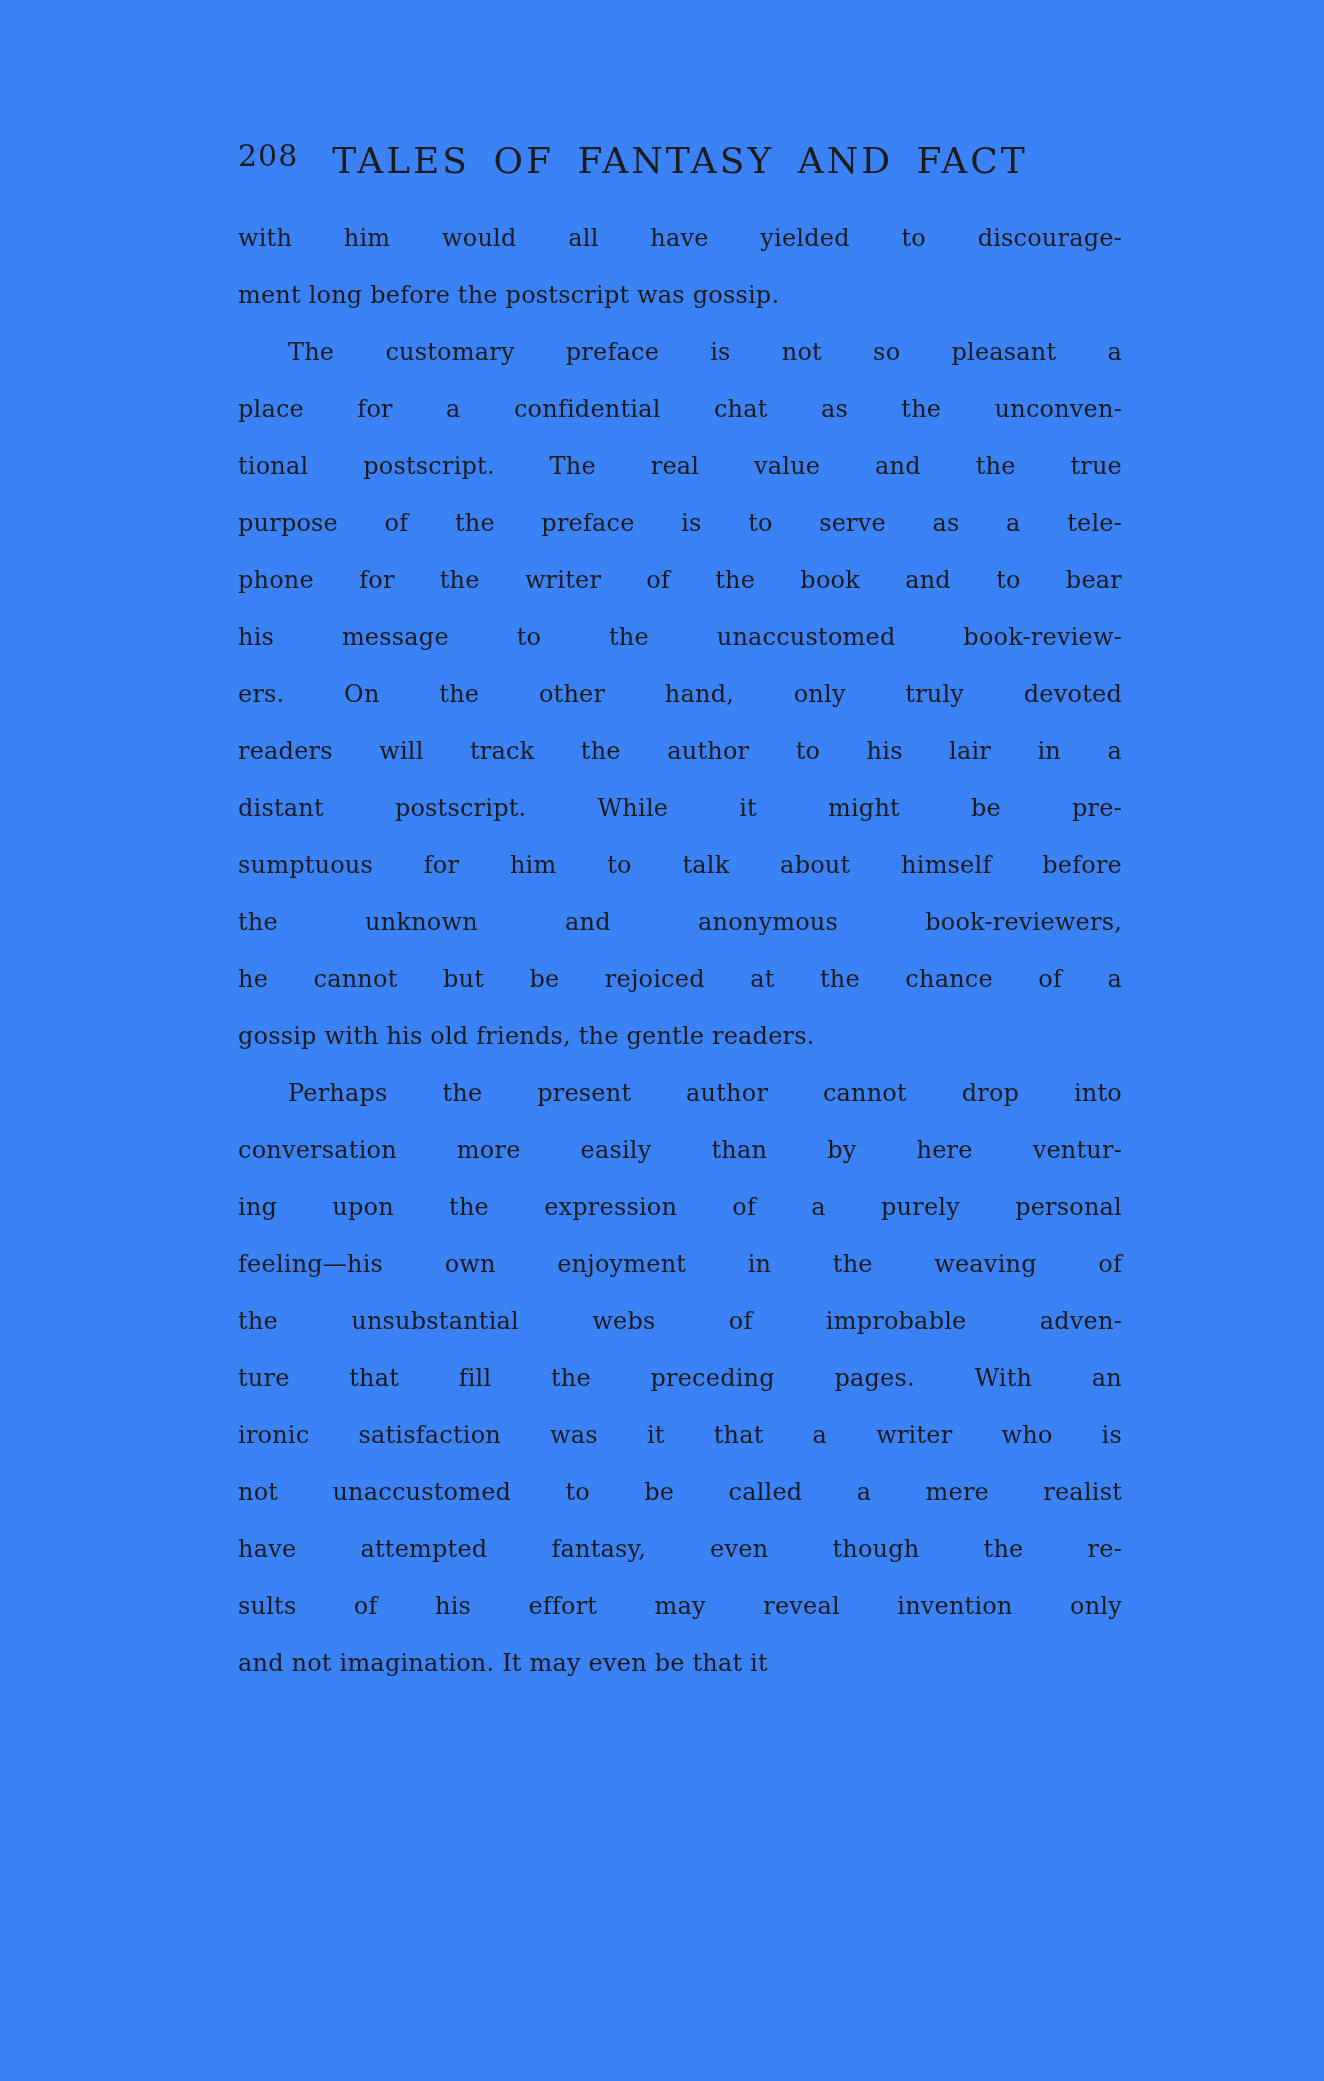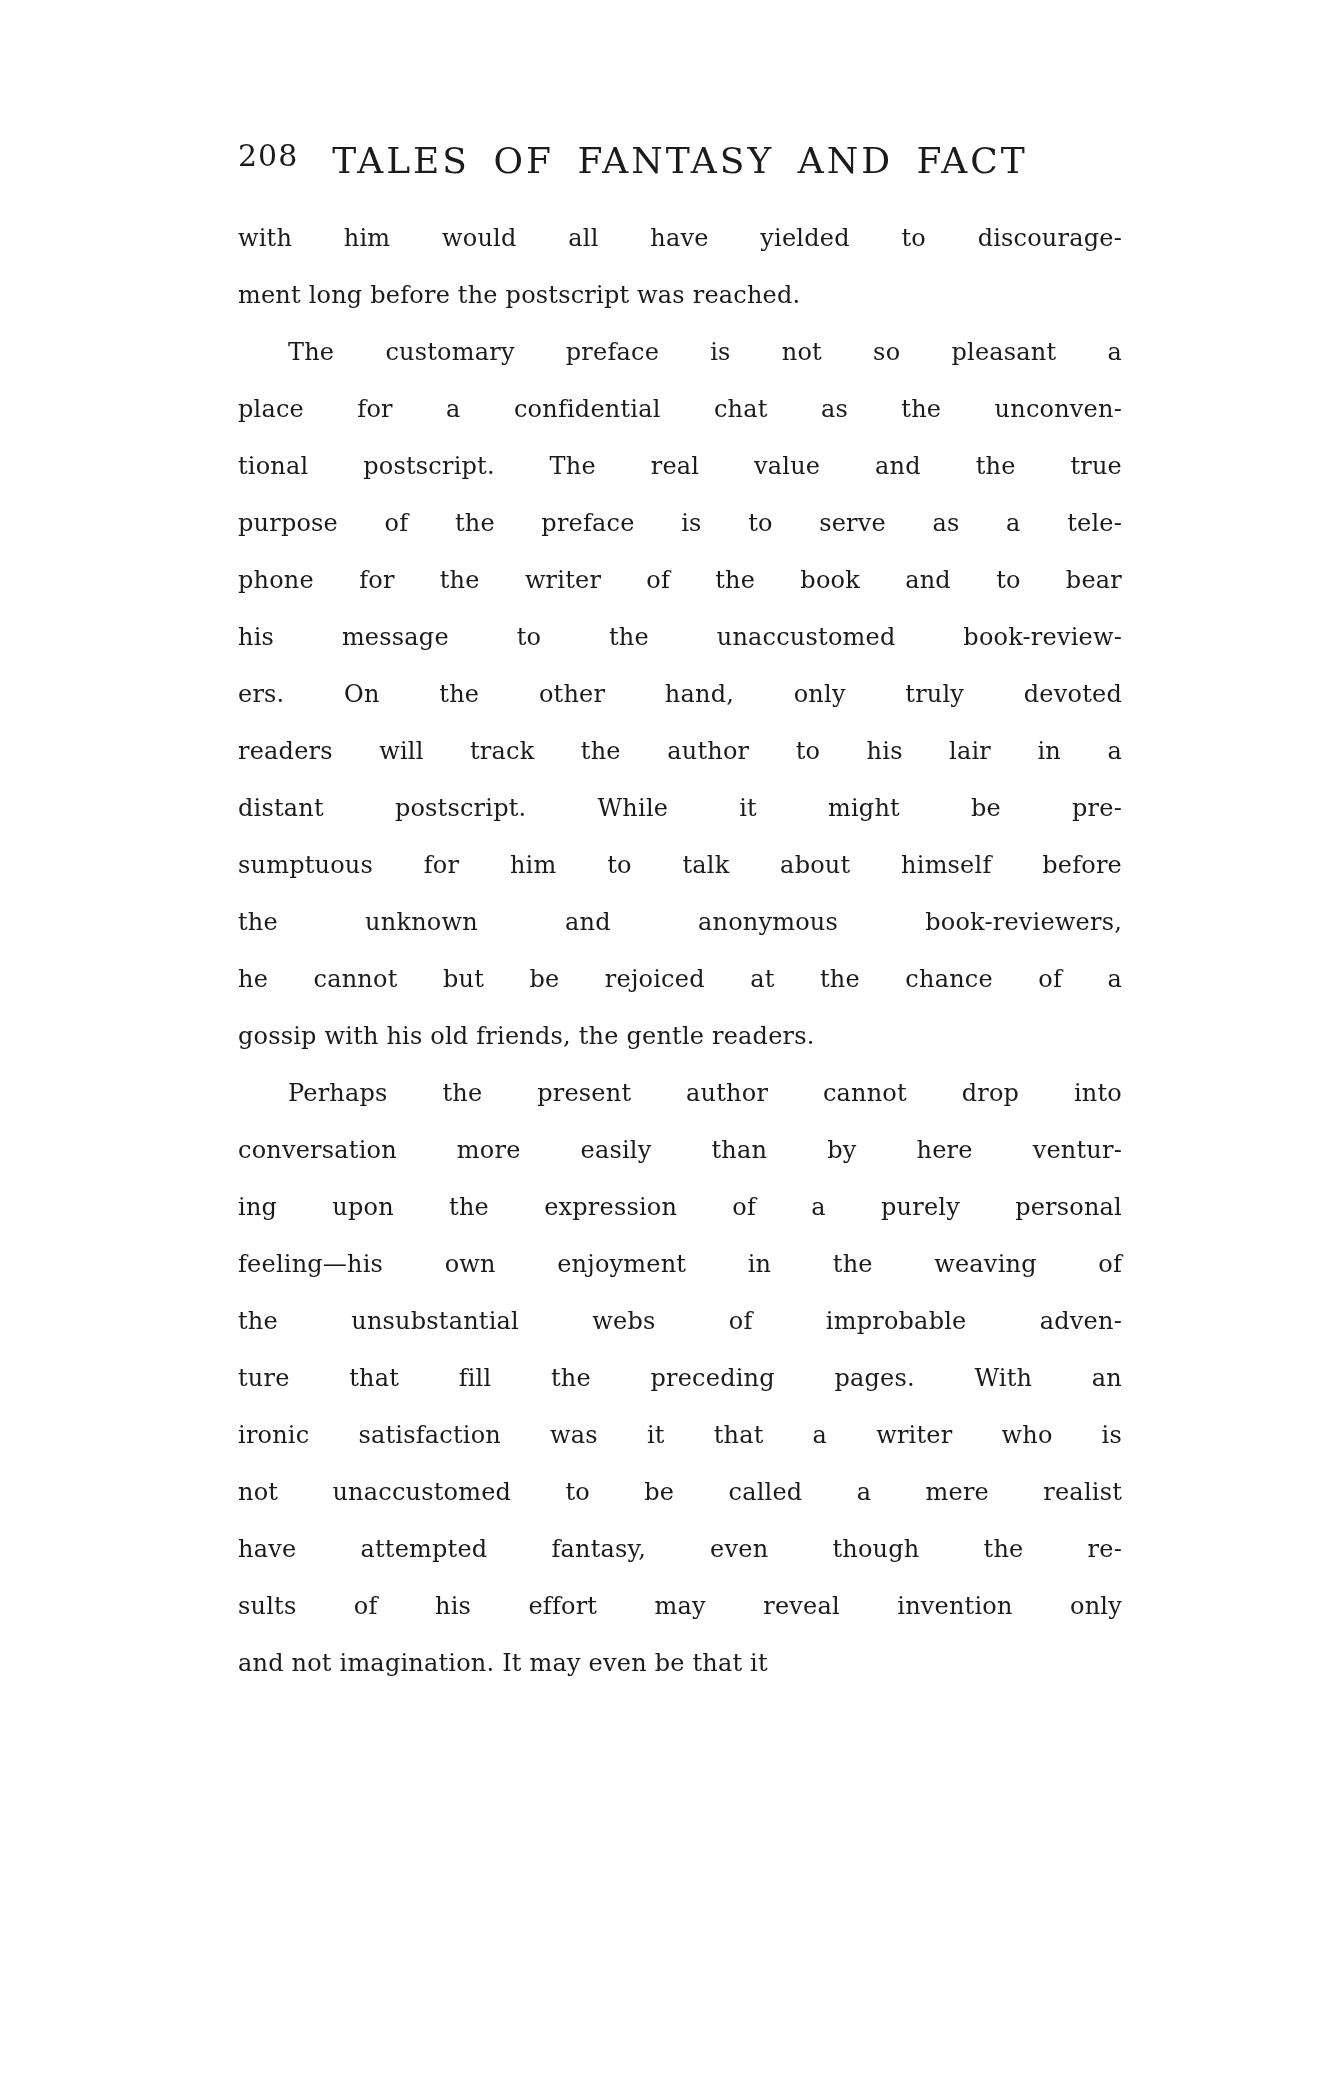--- a/index.html
+++ b/index.html
@@ -5,21 +5,21 @@
   html, body {
     margin: 0;
     padding: 0;
     background: #e9e9e6;
   }
   .page {
     position: relative;
     width: 1324px;
     height: 2081px;
     margin: 0 auto;
-    background: #ffffff;
+    background: #3b82f6;
     color: #1b1b1b;
     font-family: "DejaVu Serif", "Liberation Serif", serif;
     overflow: hidden;
   }
   .text-block {
     position: absolute;
     left: 238px;
     top: 136px;
     width: 884px;
   }
@@ -66,21 +66,21 @@
   <div class="text-block">
 
     <div class="page-header">
       <span class="page-number">208</span>
       <div class="running-title">TALES OF FANTASY AND FACT</div>
     </div>
 
     <div class="body-text">
 
       <div class="line">with him would all have yielded to discourage-</div>
-      <div class="line last">ment long before the postscript was reached.</div>
+      <div class="line last">ment long before the postscript was gossip.</div>
 
       <div class="line indent">The customary preface is not so pleasant a</div>
       <div class="line">place for a confidential chat as the unconven-</div>
       <div class="line">tional postscript.  The real value and the true</div>
       <div class="line">purpose of the preface is to serve as a tele-</div>
       <div class="line">phone for the writer of the book and to bear</div>
       <div class="line">his message to the unaccustomed book-review-</div>
       <div class="line">ers.  On the other hand, only truly devoted</div>
       <div class="line">readers will track the author to his lair in a</div>
       <div class="line">distant postscript.  While it might be pre-</div>

